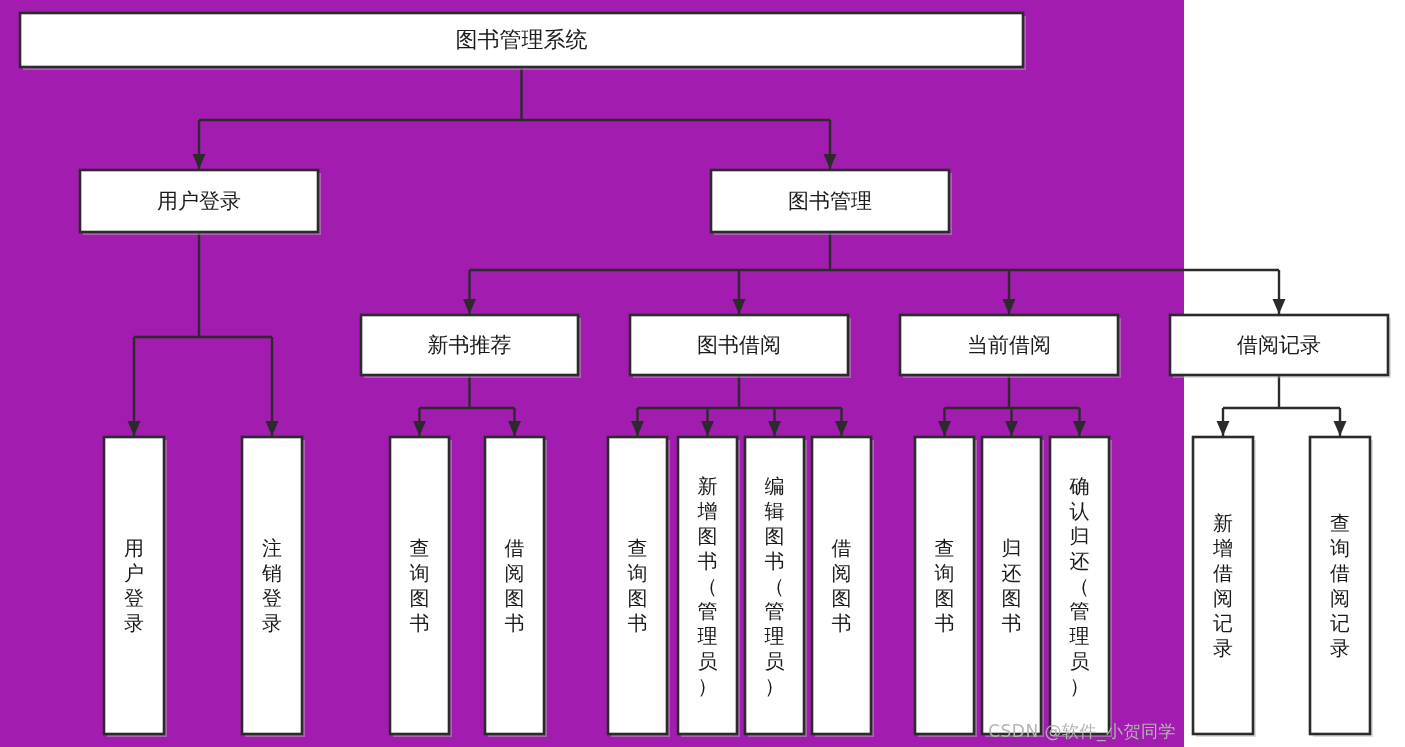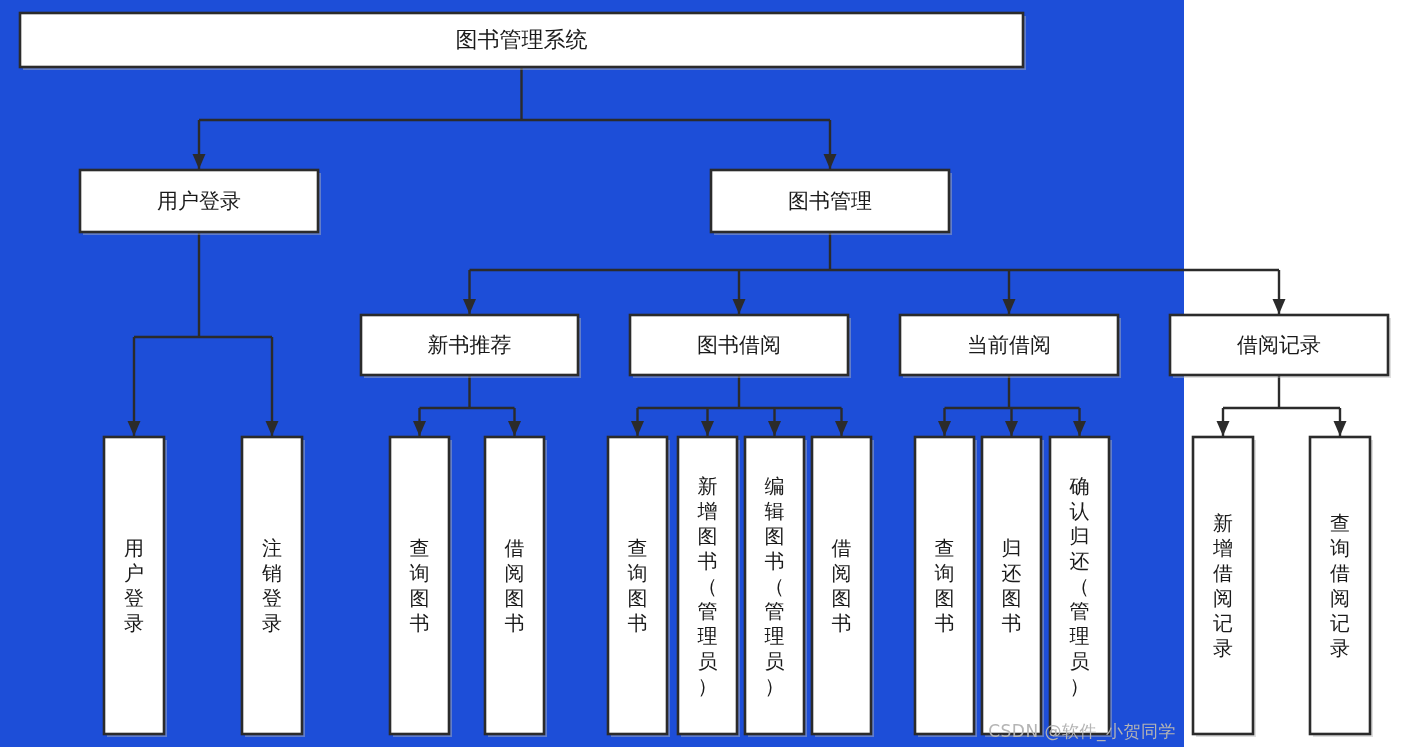--- a/index.html
+++ b/index.html
@@ -10,21 +10,21 @@
   body {
     width: 1405px;
     height: 747px;
     overflow: hidden;
     font-family: "DejaVu Sans", "Liberation Sans", sans-serif;
   }
   #diagram-root {
     position: relative;
     width: 1184px;
     height: 747px;
-    background: #1d4ed8;
+    background: #a21caf;
   }
   svg#tree-svg {
     position: absolute;
     left: 0;
     top: 0;
     width: 1405px;
     height: 747px;
     display: block;
   }
   .node-box {

